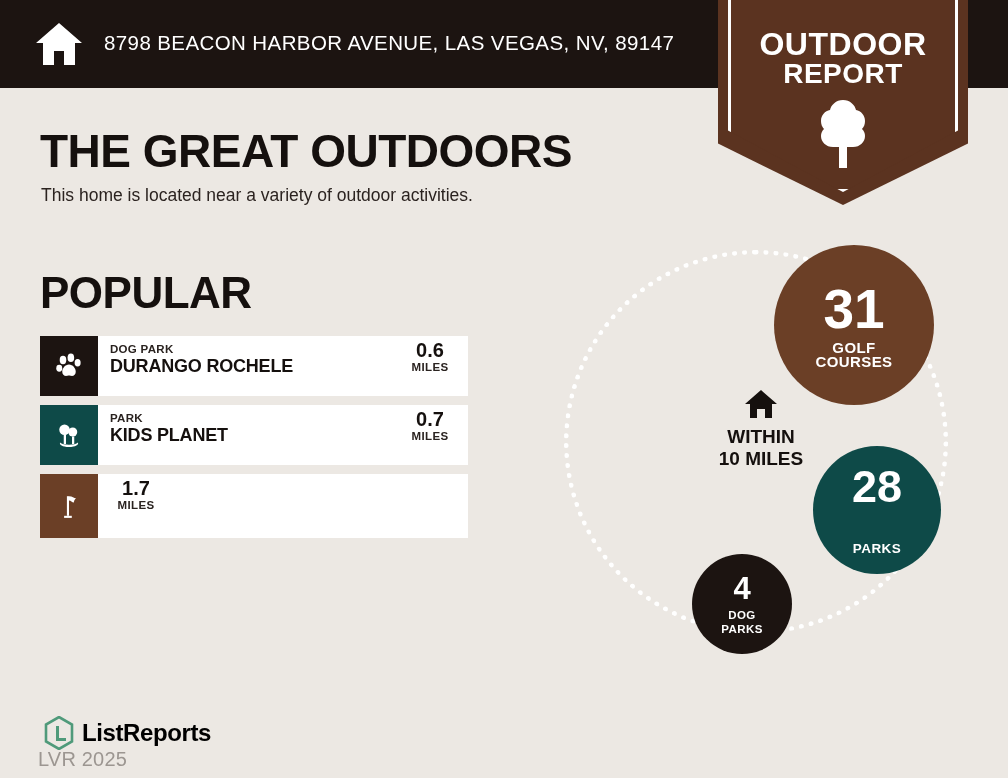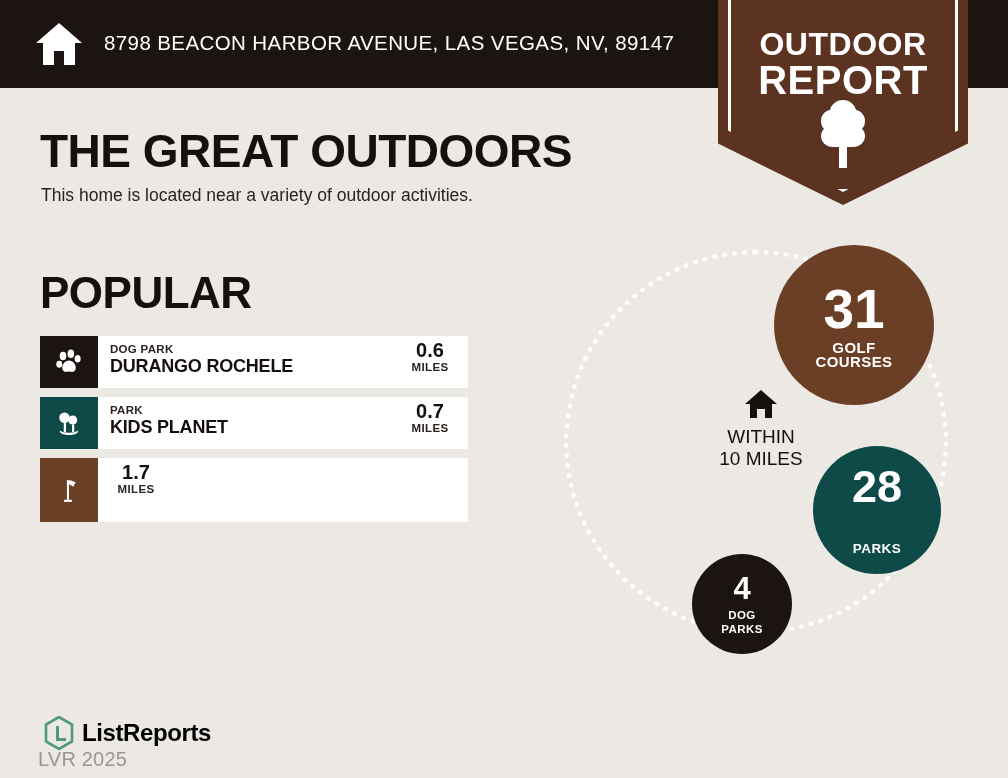--- a/index.html
+++ b/index.html
@@ -58,21 +58,21 @@
     position: absolute;
     width: 250px;
     text-align: center;
     color: #ffffff;
     font-weight: bold;
     letter-spacing: 0.5px;
     z-index: 8;
     left: 718px;
   }
   .badge-line1 { top: 26px; font-size: 32px; }
-  .badge-line2 { top: 58px; font-size: 40px; }
+  .badge-line2 { top: 58px; font-size: 28px; }
   .badge-tree {
     position: absolute;
     left: 813px; top: 98px;
     width: 60px; height: 72px;
     z-index: 8;
     color: #ffffff;
   }
 
   
   .title-main {
@@ -101,21 +101,21 @@
   
   .poi-list {
     position: absolute;
     left: 40px; top: 336px;
     width: 428px;
   }
   .poi-row {
     position: relative;
     display: flex;
     align-items: stretch;
-    height: 52px;
+    height: 60px;
     margin-bottom: 9px;
     background: #ffffff;
   }
   .poi-row.tall { height: 64px; }
   .poi-icon {
     width: 58px;
     flex: 0 0 58px;
     display: flex;
     align-items: center;
     justify-content: center;
@@ -220,21 +220,21 @@
     width: 170px;
     text-align: center;
   }
   .center-icon {
     width: 34px; height: 32px;
     margin: 0 auto 6px;
     color: #15100e;
   }
   .center-text {
     font-size: 19px;
-    font-weight: normal;
+    font-weight: bold;
     color: #15100e;
     line-height: 22px;
   }
 
   
   .footer-logo {
     position: absolute;
     left: 44px; top: 716px;
     display: flex;
     align-items: center;

